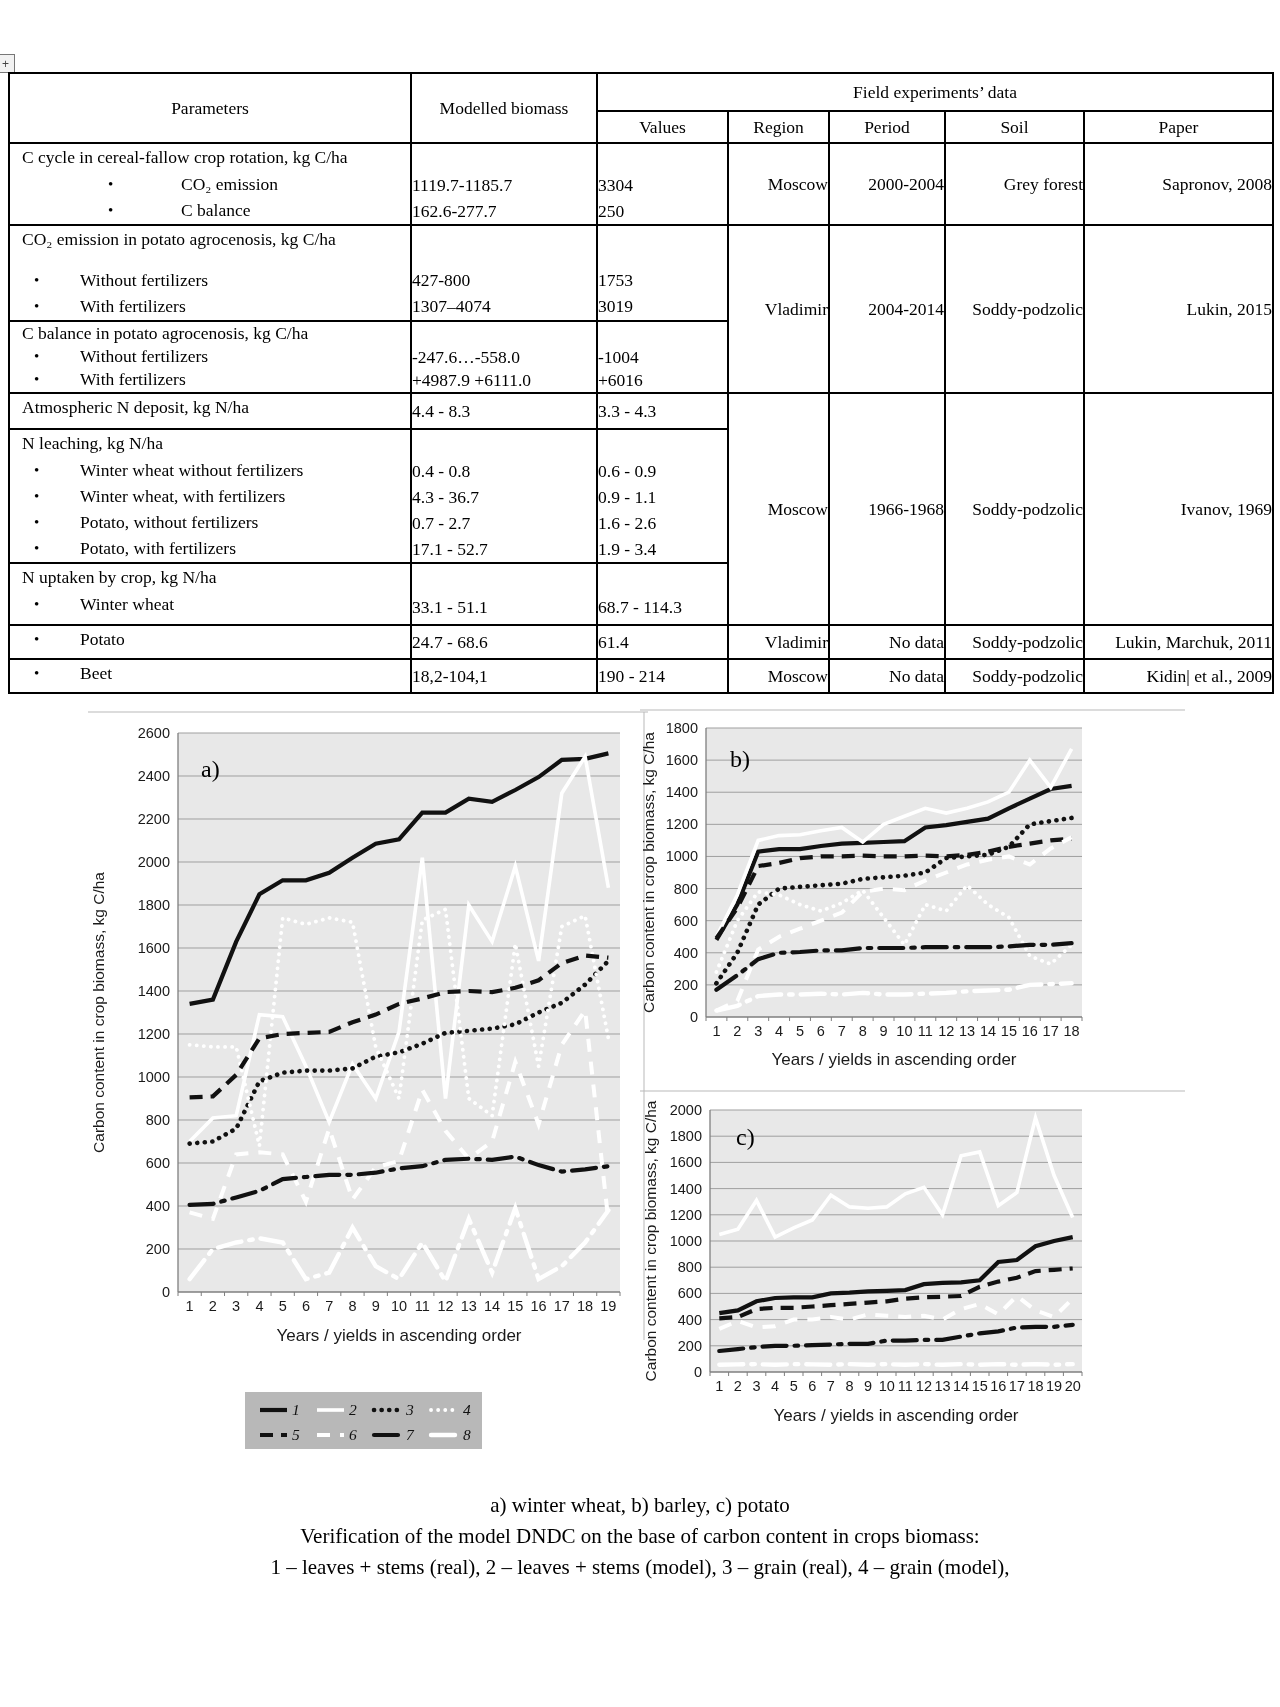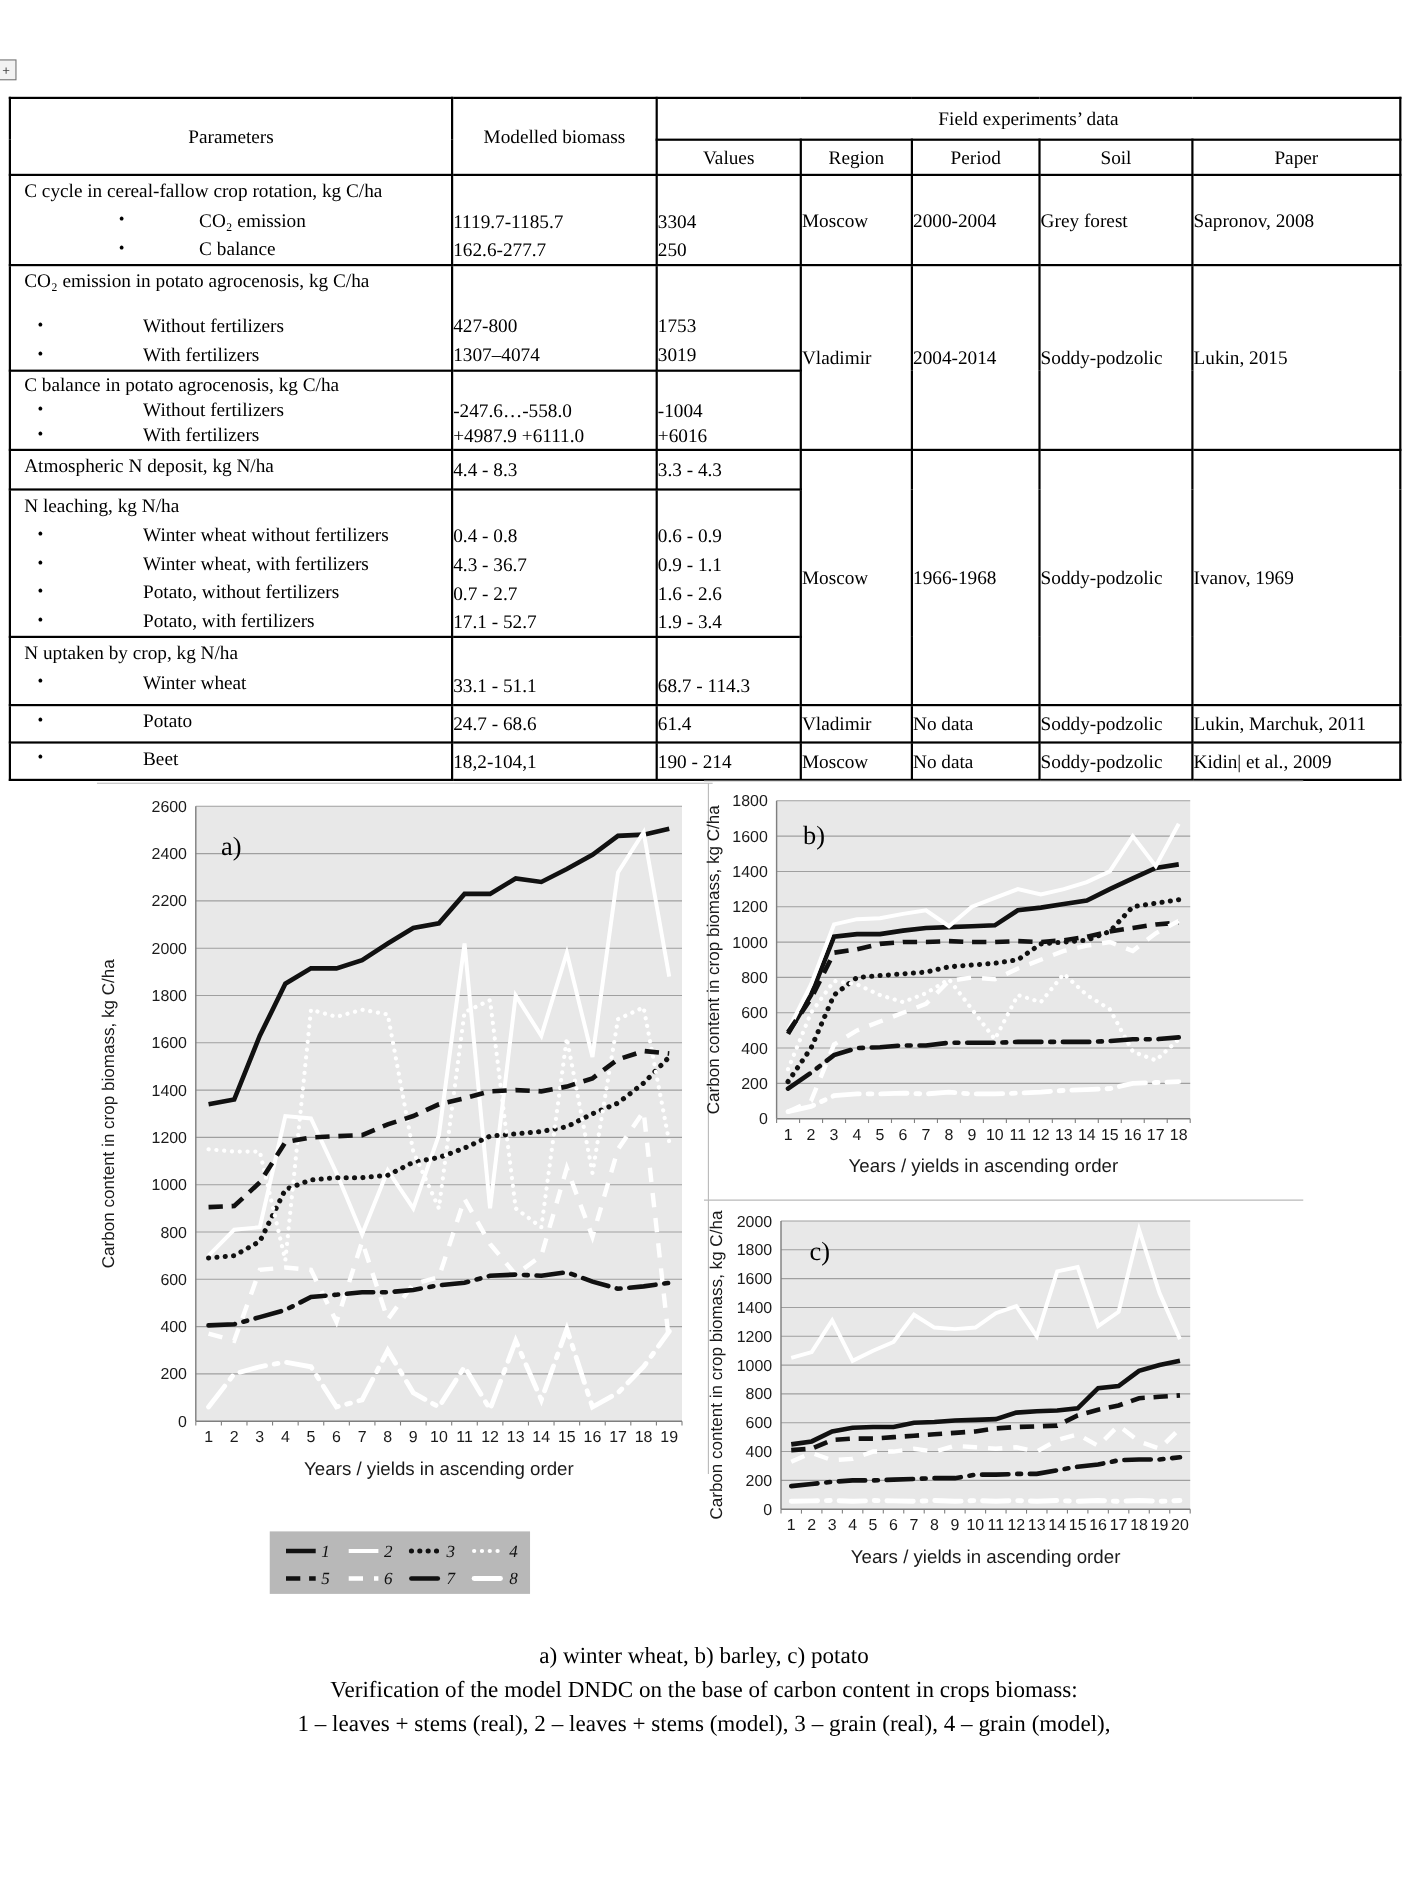--- a/index.html
+++ b/index.html
@@ -7,45 +7,45 @@
         font-family:"Liberation Serif","DejaVu Serif",serif;color:#000;}
 
   .doc-title{position:absolute;left:0;top:30px;width:1250px;text-align:center;
              font-size:20.5px;letter-spacing:.1px;}
 
   .table-handle{position:absolute;left:-4px;top:54px;width:17px;height:17px;border:1px solid #777;
                 background:#f2f2f2;font:12px "Liberation Sans",sans-serif;color:#444;
                 display:flex;align-items:center;justify-content:center;}
 
   
-  table.cmp{position:absolute;left:8px;top:88px;width:1264px;border-collapse:collapse;
+  table.cmp{position:absolute;left:8px;top:72px;width:1264px;border-collapse:collapse;
             table-layout:fixed;font-size:17.5px;}
   table.cmp th,table.cmp td{border:2px solid #000;padding:0;font-weight:normal;}
   tr.h1{height:38px} tr.h2{height:32px}
   tr.r1{height:82px} tr.r2{height:96px} tr.r3{height:70px} tr.r4{height:36px}
   tr.r5{height:134px} tr.r6{height:62px} tr.r7{height:34px} tr.r8{height:34px}
   th{text-align:center;vertical-align:middle;}
   td.param{vertical-align:top;padding-top:3px;}
   .ptitle{padding-left:12px;line-height:27px;}
   .pgap{height:14px;}
   .bline{line-height:26px;position:relative;}
   tr.r3 .bline{line-height:23px} tr.r3 .ptitle{line-height:23px}
   .bullet{position:absolute;top:0;font-size:15px;}
-  .shallow .bullet{left:24px} .shallow .blabel{margin-left:120px}
+  .shallow .bullet{left:24px} .shallow .blabel{margin-left:70px}
   .deep .bullet{left:98px} .deep .blabel{margin-left:171px}
   td.vcell{vertical-align:top;}
   .vals div{line-height:26px;}
   tr.r1 .vals{padding-top:28px}
   tr.r2 .vals{padding-top:41px}
   tr.r3 .vals{padding-top:24px} tr.r3 .vals div{line-height:23px}
   tr.r5 .vals{padding-top:28px}
   tr.r6 .vals{padding-top:30px}
   tr.center-vals td.vcell{vertical-align:middle;}
   tr.center-vals .vals{padding-top:0;}
-  td.mcell{vertical-align:middle;text-align:left;}
+  td.mcell{vertical-align:middle;text-align:right;}
 
   
   svg.chart{position:absolute;}
   #chart-a{left:88px;top:705px;width:560px;height:660px;}
   #chart-b{left:640px;top:703px;width:545px;height:392px;}
   #chart-c{left:640px;top:1093px;width:545px;height:372px;}
   #legend-svg{position:absolute;left:245px;top:1392px;width:237px;height:57px;}
   .tick{font:14.5px "Liberation Sans","DejaVu Sans",sans-serif;fill:#1a1a1a;}
   .panel{font:24px "Liberation Serif",serif;fill:#000;}
   .ylab{font:15.5px "Liberation Sans","DejaVu Sans",sans-serif;fill:#1a1a1a;}

